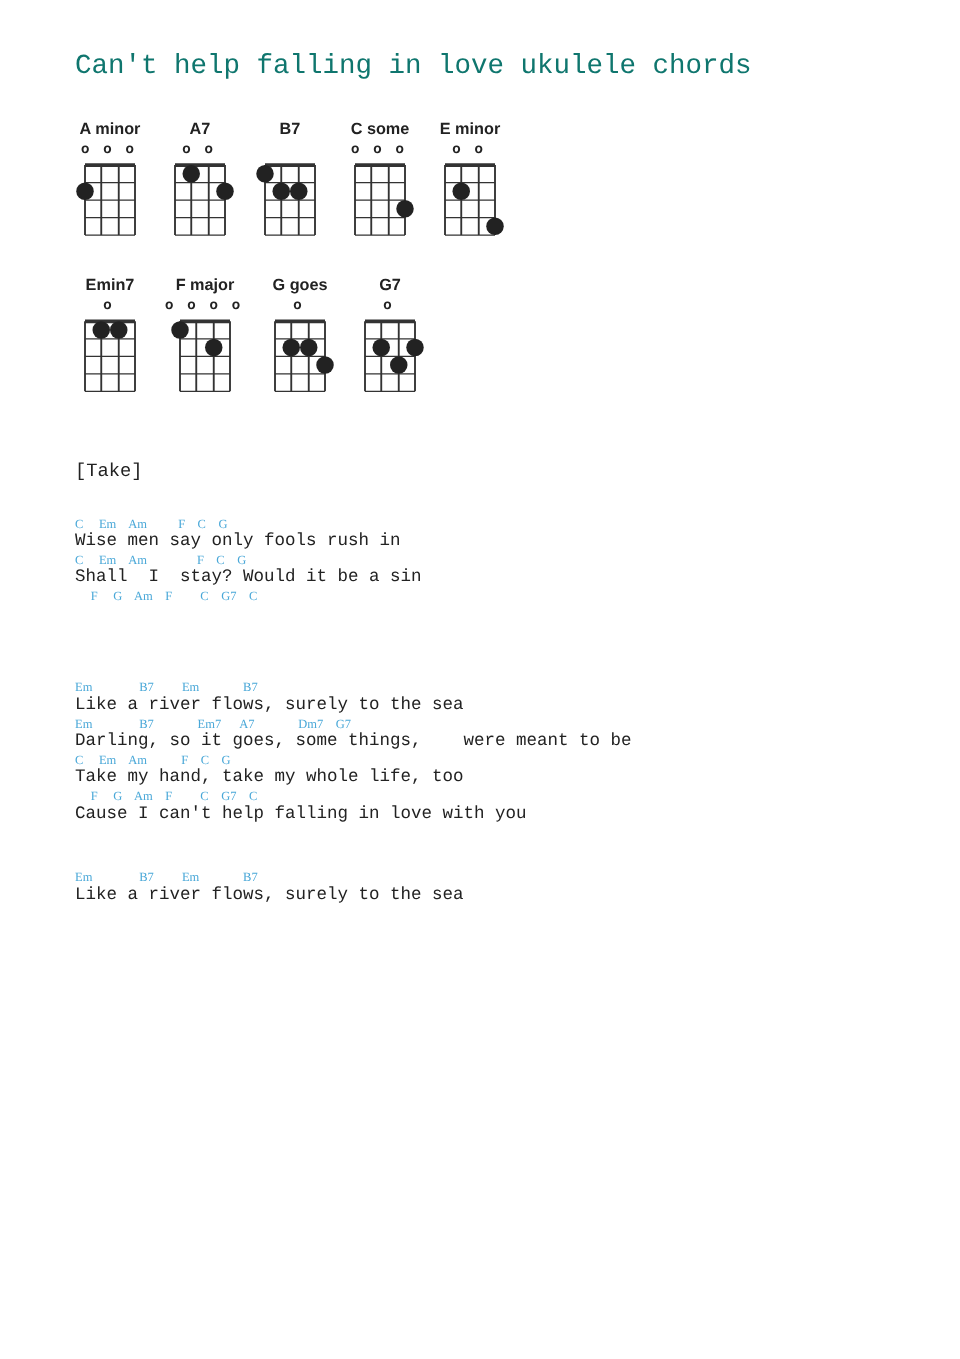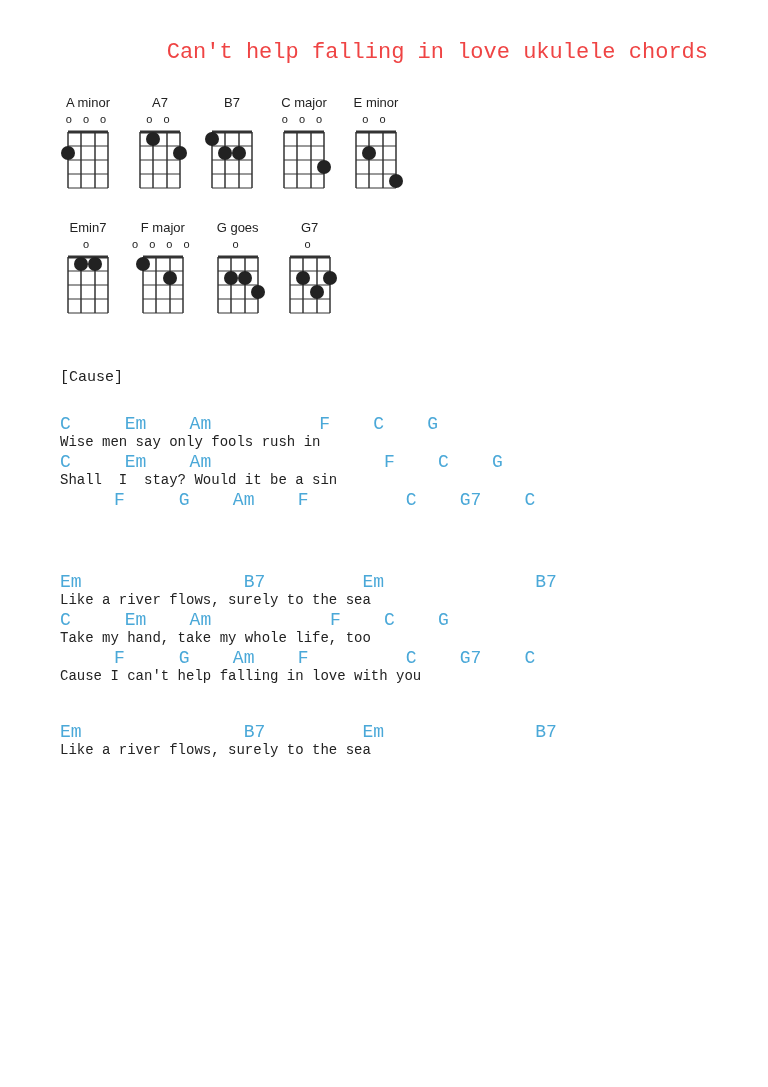--- a/index.html
+++ b/index.html
@@ -5,33 +5,34 @@
     * { margin: 0; padding: 0; box-sizing: border-box; }
     body {
       background: #fff;
       font-family: 'Courier New', Courier, monospace;
       width: 768px;
       min-height: 1087px;
       padding: 40px 60px;
       color: #222;
     }
     h1 {
-      text-align: right;
-      color: #ef4444;
+      text-align: left;
+      color: #0f766e;
       font-size: 22px;
       font-weight: normal;
       font-family: 'Courier New', Courier, monospace;
       margin-bottom: 30px;
     }
     .chords-diagram-section {
       display: flex;
       flex-wrap: wrap;
       gap: 8px 16px;
       margin-bottom: 28px;
       align-items: flex-end;
+      font-weight: bold;
     }
     .chord-diagram {
       display: flex;
       flex-direction: column;
       align-items: center;
     }
     .chord-name {
       font-size: 13px;
       font-family: Arial, sans-serif;
       margin-bottom: 3px;
@@ -61,22 +62,22 @@
       color: #222;
     }
     .lyrics-section {
       margin-bottom: 20px;
     }
     .line-group {
       margin-bottom: 2px;
     }
     .chord-line {
       color: #4aa8d8;
-      font-size: 18px;
-      font-family: Liberation Mono, monospace;
+      font-size: 10px;
+      font-family: Liberation Serif, serif;
       white-space: pre;
     }
     .lyric-line {
       color: #222;
       font-size: 14px;
       font-family: 'Courier New', Courier, monospace;
       white-space: pre;
     }
     .spacer { height: 18px; }
     .section-spacer { height: 24px; }
@@ -148,21 +149,21 @@
 
         <circle cx="8" cy="11" r="7" fill="#222"></circle>
 
         <circle cx="21" cy="25" r="7" fill="#222"></circle>
         <circle cx="35" cy="25" r="7" fill="#222"></circle>
       </svg>
     </div>
   </div>
 
   <div class="chord-diagram">
-    <div class="chord-name">C major</div>
+    <div class="chord-name">C some</div>
     <div class="chord-open-strings">o  o  o</div>
     <div class="chord-grid">
       <svg viewBox="0 0 56 64">
         <line x1="8" y1="4" x2="48" y2="4" stroke="#333" stroke-width="3"></line>
         <line x1="8" y1="4" x2="8" y2="60" stroke="#333" stroke-width="1.5"></line>
         <line x1="21" y1="4" x2="21" y2="60" stroke="#333" stroke-width="1.5"></line>
         <line x1="35" y1="4" x2="35" y2="60" stroke="#333" stroke-width="1.5"></line>
         <line x1="48" y1="4" x2="48" y2="60" stroke="#333" stroke-width="1.5"></line>
         <line x1="8" y1="18" x2="48" y2="18" stroke="#333" stroke-width="1"></line>
         <line x1="8" y1="32" x2="48" y2="32" stroke="#333" stroke-width="1"></line>
@@ -289,21 +290,21 @@
 
         <circle cx="35" cy="39" r="7" fill="#222"></circle>
       </svg>
     </div>
   </div>
 </div>
 
 <div class="section-spacer"></div>
 
 <div class="lyrics-section">
-  <div class="section-label">[Cause]</div>
+  <div class="section-label">[Take]</div>
   <div class="spacer"></div>
 
   <div class="line-group">
     <div class="chord-line">C     Em    Am          F    C    G</div>
     <div class="lyric-line">Wise men say only fools rush in</div>
   </div>
   <div class="line-group">
     <div class="chord-line">C     Em    Am                F    C    G</div>
     <div class="lyric-line">Shall  I  stay? Would it be a sin</div>
   </div>
@@ -315,20 +316,24 @@
 <div class="section-spacer"></div>
 
 <div class="lyrics-section">
   <div class="spacer"></div>
 
   <div class="line-group">
     <div class="chord-line">Em               B7         Em              B7</div>
     <div class="lyric-line">Like a river flows, surely to the sea</div>
   </div>
   <div class="line-group">
+    <div class="chord-line">Em               B7              Em7      A7              Dm7    G7</div>
+    <div class="lyric-line">Darling, so it goes, some things,    were meant to be</div>
+  </div>
+  <div class="line-group">
     <div class="chord-line">C     Em    Am           F    C    G</div>
     <div class="lyric-line">Take my hand, take my whole life, too</div>
   </div>
   <div class="line-group">
     <div class="chord-line">     F     G    Am    F         C    G7    C</div>
     <div class="lyric-line">Cause I can't help falling in love with you</div>
   </div>
 </div>
 
 <div class="spacer"></div>

